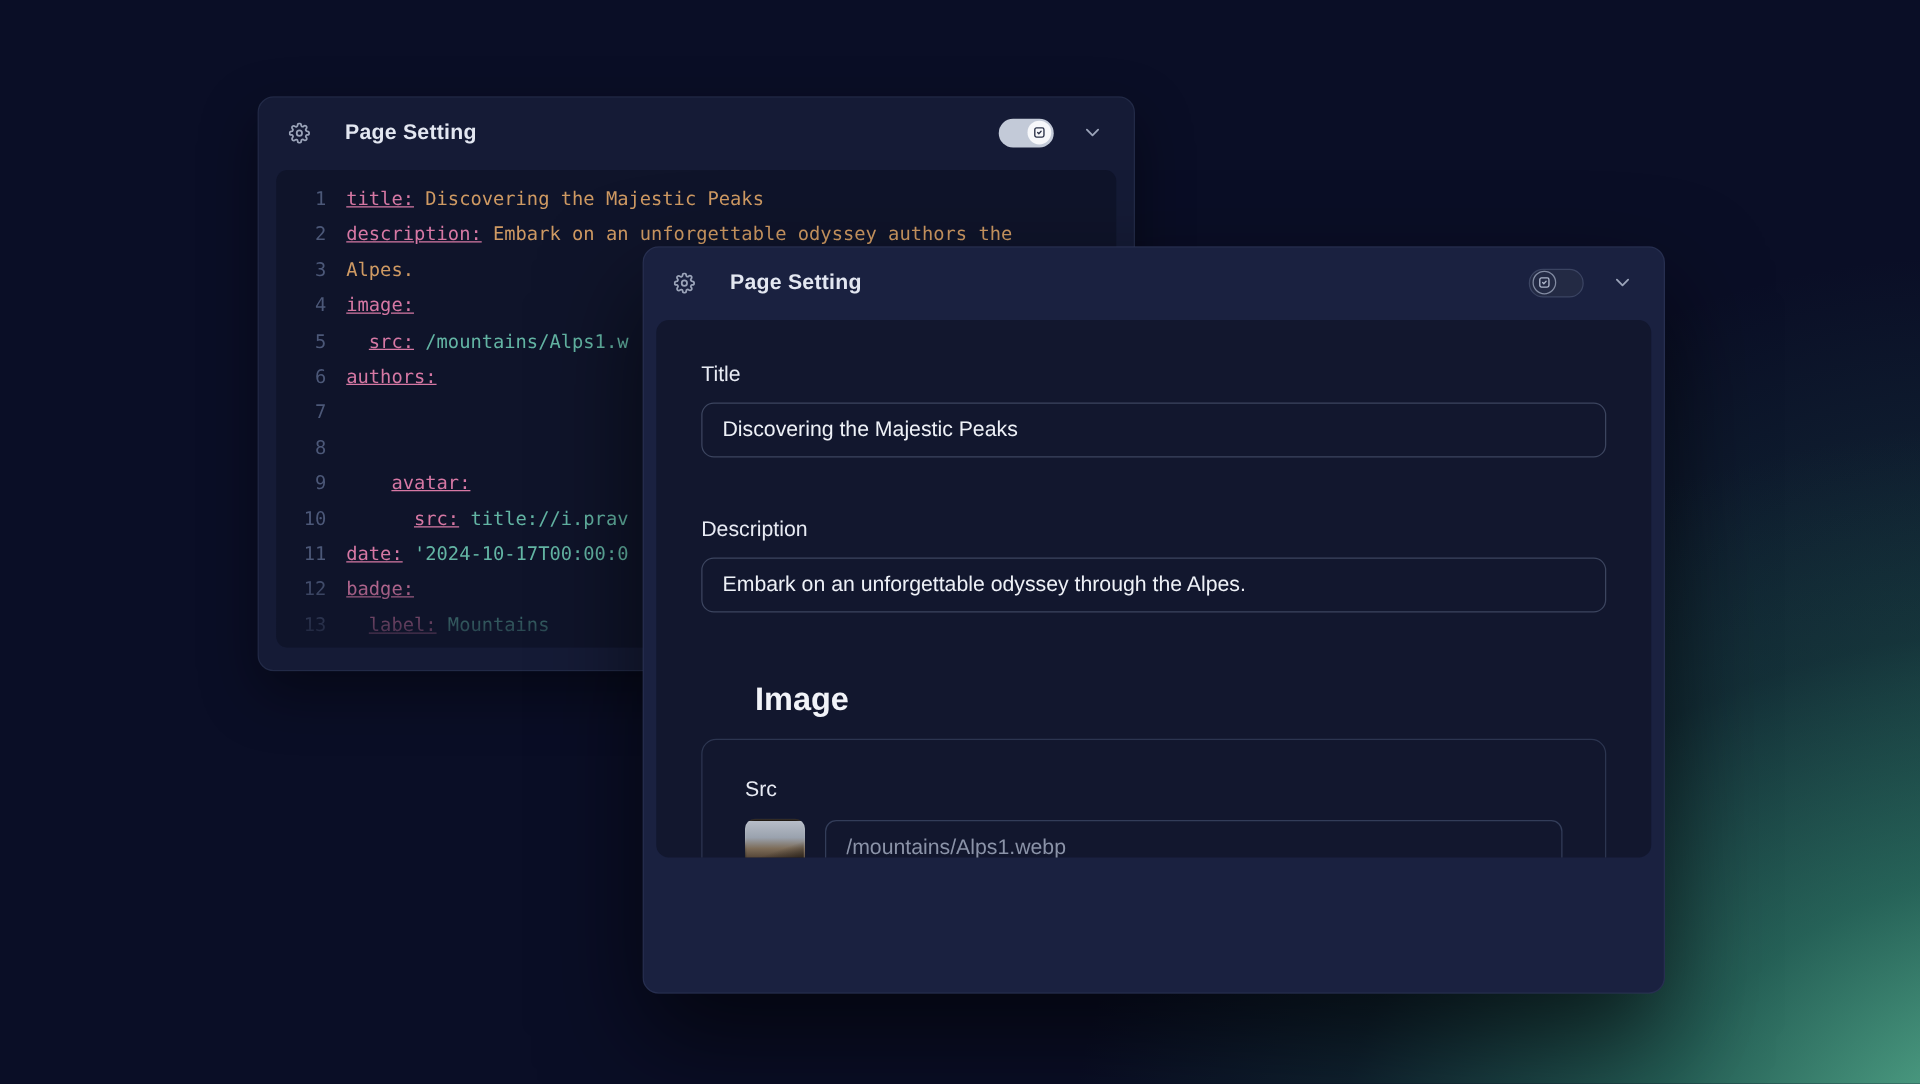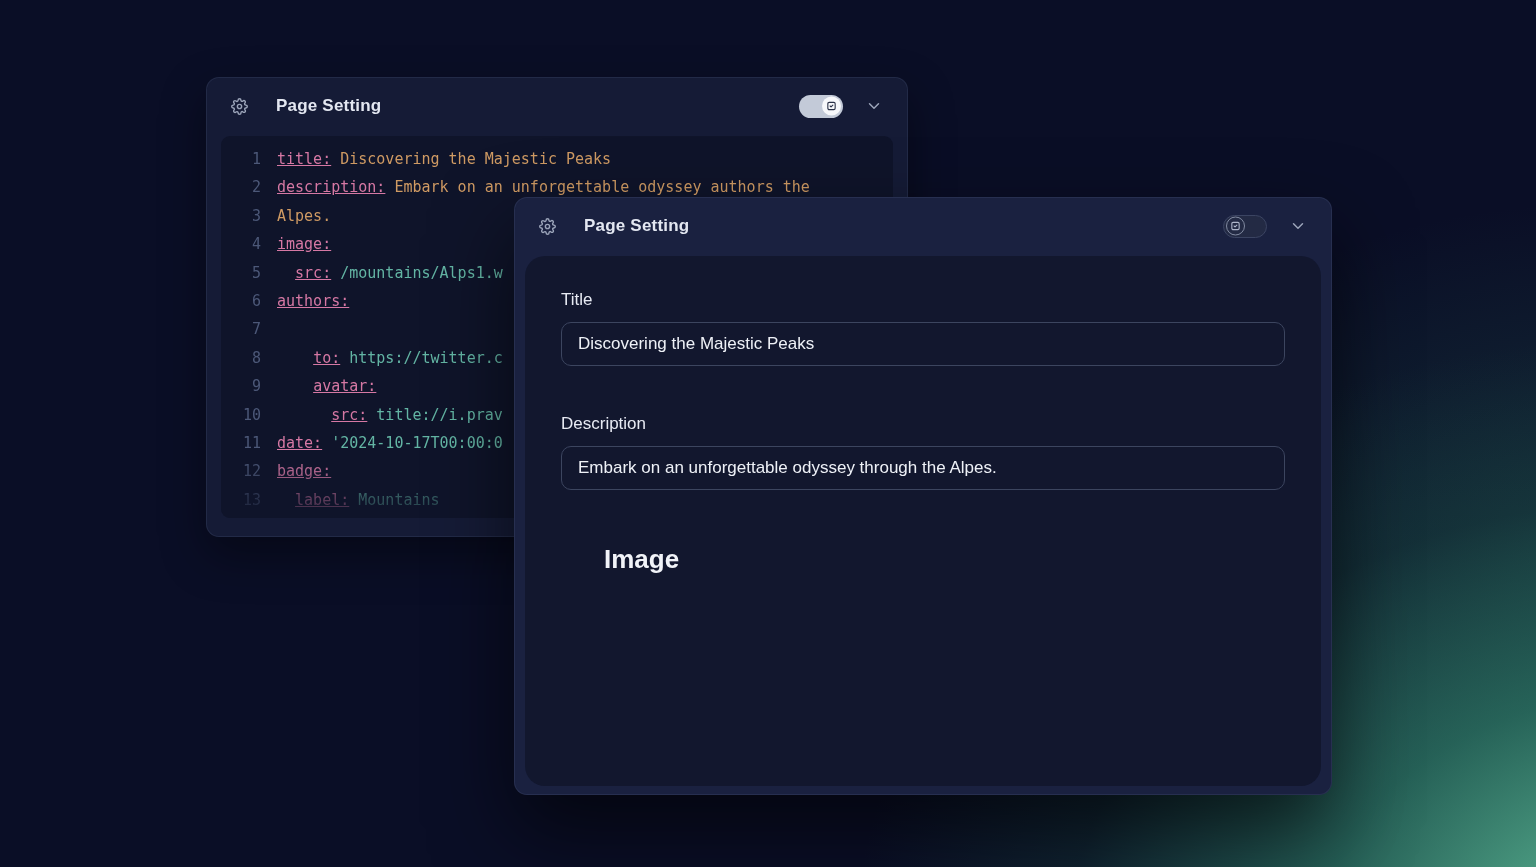--- a/index.html
+++ b/index.html
@@ -75,22 +75,22 @@
 
   
   #front-panel {
     left: 514px; top: 197px; width: 818px; height: 598px;
     background: #1a2140;
     box-shadow: 0 35px 80px rgba(0,0,0,0.60);
   }
   .form-card {
     margin: 2px 10px 10px;
     background: #12172e;
-    border-radius: 20px;
-    height: 530px;
+    border-radius: 10px;
+    height: 430px;
     padding: 34px 36px;
     overflow: hidden;
   }
   .field-label { color: #e7eaf3; font-size: 17px; font-weight: 500; }
   .text-input {
     width: 100%; height: 44px; margin-top: 12px;
     background: transparent;
     border: 1px solid #3c455f; border-radius: 10px;
     color: #eef1f7; font-size: 17px; font-family: "Liberation Sans", sans-serif;
     padding: 0 16px; outline: none; display: block;
@@ -147,21 +147,21 @@
     </span>
   </div>
   <div class="code-card">
       <div class="code-line"><span class="ln">1</span><span class="lc"><span class="tok-k">title:</span><span class="tok-o"> Discovering the Majestic Peaks</span></span></div>
       <div class="code-line"><span class="ln">2</span><span class="lc"><span class="tok-k">description:</span><span class="tok-o"> Embark on an unforgettable odyssey authors the</span></span></div>
       <div class="code-line"><span class="ln">3</span><span class="lc"><span class="tok-o">Alpes.</span></span></div>
       <div class="code-line"><span class="ln">4</span><span class="lc"><span class="tok-k">image:</span></span></div>
       <div class="code-line"><span class="ln">5</span><span class="lc"><span class="tok-p">  </span><span class="tok-k">src:</span><span class="tok-t"> /mountains/Alps1.w</span></span></div>
       <div class="code-line"><span class="ln">6</span><span class="lc"><span class="tok-k">authors:</span></span></div>
       <div class="code-line"><span class="ln">7</span></div>
-      <div class="code-line"><span class="ln">8</span><span class="lc"><span class="tok-p">    </span><span class="tok-k">to:</span><span class="tok-t"> https://twitter.c</span></span></div>
+      <div class="code-line"><span class="ln">8</span></div>
       <div class="code-line"><span class="ln">9</span><span class="lc"><span class="tok-p">    </span><span class="tok-k">avatar:</span></span></div>
       <div class="code-line"><span class="ln">10</span><span class="lc"><span class="tok-p">      </span><span class="tok-k">src:</span><span class="tok-t"> title://i.prav</span></span></div>
       <div class="code-line"><span class="ln">11</span><span class="lc"><span class="tok-k">date:</span><span class="tok-t"> '2024-10-17T00:00:0</span></span></div>
       <div class="code-line"><span class="ln">12</span><span class="lc"><span class="tok-k">badge:</span></span></div>
       <div class="code-line"><span class="ln">13</span><span class="lc"><span class="tok-p">  </span><span class="tok-k">label:</span><span class="tok-t"> Mountains</span></span></div>
     </div>
 </div>
 
 <div class="panel" id="front-panel">
   <div class="panel-header">
@@ -191,14 +191,21 @@
 
   <div class="form-card">
     <div class="field-label">Title</div>
     <input class="text-input" type="text" value="Discovering the Majestic Peaks" style="">
 
     <div class="field-label" style="margin-top:48px">Description</div>
     <input class="text-input" type="text" value="Embark on an unforgettable odyssey through the Alpes." style="">
 
     <div class="section-heading">Image</div>
 
+    <div class="group-box">
+      <div class="field-label">Src</div>
+      <div class="src-row">
+        <div class="thumb"></div>
+        <input class="src-input" type="text" value="/mountains/Alps1.webp" style="">
+      </div>
+    </div>
   </div>
 </div>
 
 </body></html>

